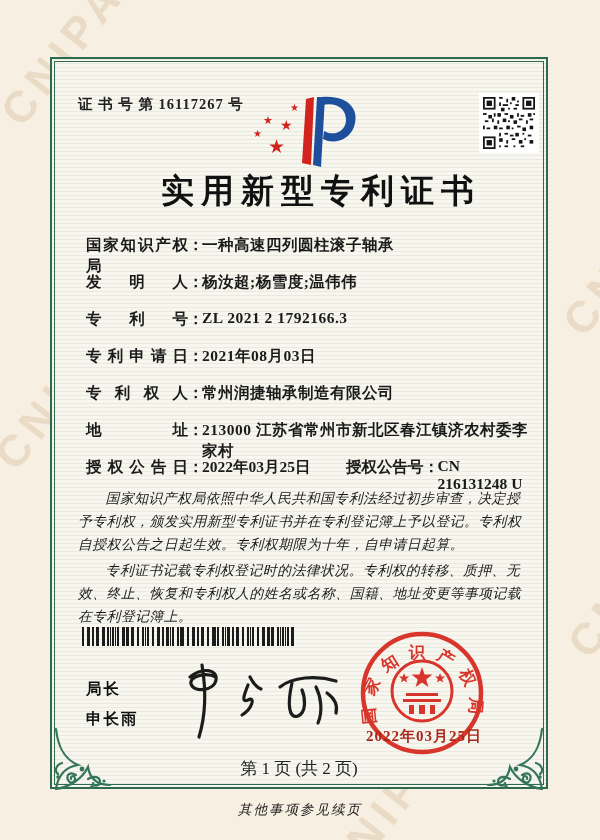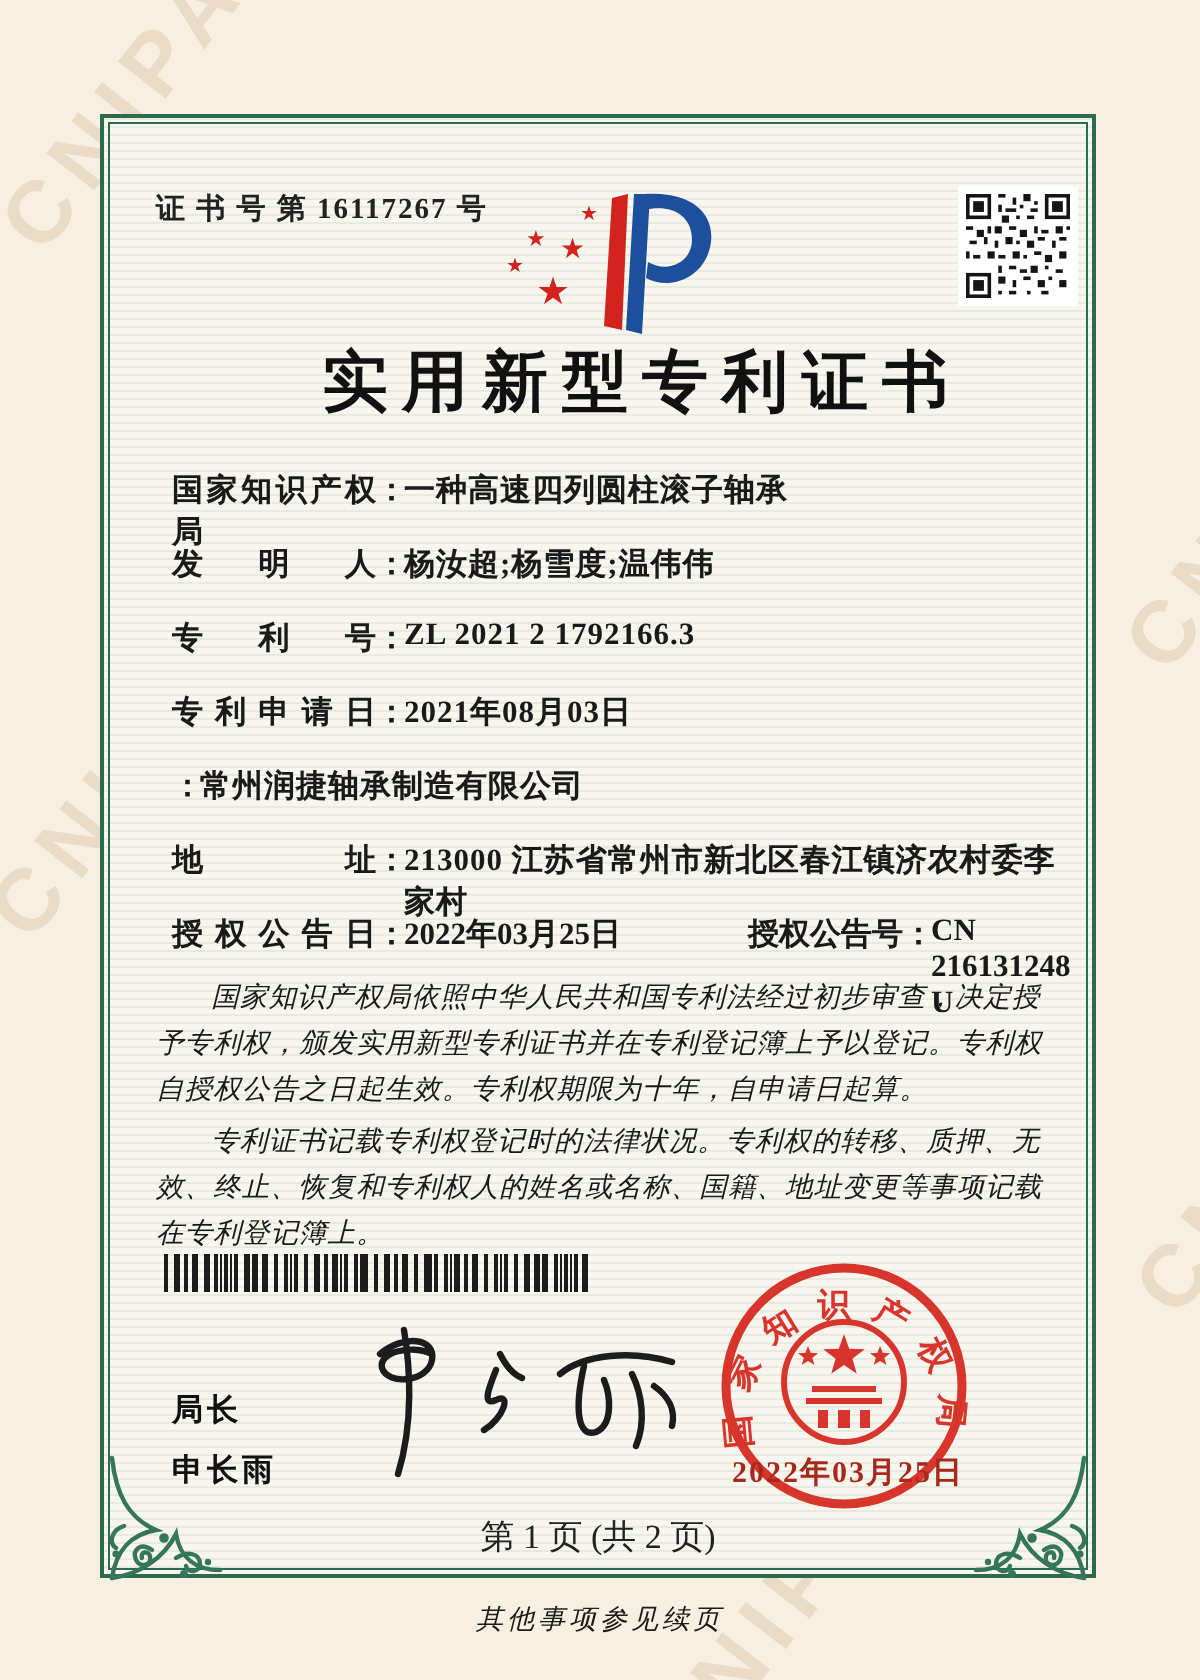--- a/index.html
+++ b/index.html
@@ -33,37 +33,37 @@
   .qr { position:absolute; left:427px; top:34px; width:60px; height:60px; background:#fff; padding:4px; }
   .title {
     position:absolute; left:0; top:110px; width:100%; text-align:center;
     font-size:33px; font-weight:bold; letter-spacing:7px; color:#111;padding-left:44px;
   }
   .fields { position:absolute; left:34px; top:176px; width:446px; font-size:15.5px; color:#1a1a1a; }
   .f-row { height:37px; display:flex; align-items:flex-start; font-weight:600; }
   .f-label { display:inline-block; width:102px; text-align:justify; text-align-last:justify; }
   .f-colon { display:inline-block; width:14px; }
   .f-value { flex:1; letter-spacing:0.5px; }
-  .f-row2 { display:flex; font-weight:600;gap:28px; }
+  .f-row2 { display:flex; font-weight:600; }
   .f-grp { display:flex; }
   .f-label-plain { white-space:nowrap; }
   .paras {
     position:absolute; left:26px; top:428px; width:448px;
     font-size:13.8px; line-height:1.68; color:#1a1a1a; font-style:italic;
   }
   .paras p { text-indent:2em; margin-bottom:2px; letter-spacing:0.5px; }
   .barcode {
     position:absolute; left:30px; top:568px; width:212px; height:19px;
     background:
       repeating-linear-gradient(90deg,#1b1b1b 0 2px,rgba(0,0,0,0) 2px 5px),
       repeating-linear-gradient(90deg,#1b1b1b 0 1px,rgba(0,0,0,0) 1px 7px),
       repeating-linear-gradient(90deg,#1b1b1b 0 1px,rgba(0,0,0,0) 1px 11px);
   }
   .sig-block {
-    position:absolute; left:34px; top:636px; font-size:15.5px; font-weight:600;
+    position:absolute; left:34px; top:620px; font-size:15.5px; font-weight:600;
     color:#111; font-family:"Liberation Sans","DejaVu Sans",sans-serif;
   }
   .sig-block div { margin-bottom:9px; letter-spacing:2px; }
   .sig-script { position:absolute; left:112px; top:596px; }
   .seal { position:absolute; left:306px; top:570px; width:128px; height:128px; opacity:0.93; }
   .seal-date {
     position:absolute; left:296px; top:668px; width:152px; text-align:center;
     font-size:15px; color:#a8281c; font-weight:600; letter-spacing:1px; z-index:3;
   }
   .page-num {
@@ -229,20 +229,21 @@
         <span class="f-label">专利号</span>
           <span class="f-colon">：</span>
           <span class="f-value">ZL 2021 2 1792166.3</span>
       </div>
       <div class="f-row">
         <span class="f-label">专利申请日</span>
           <span class="f-colon">：</span>
           <span class="f-value">2021年08月03日</span>
       </div>
       <div class="f-row">
+        <span class="f-label">专利权人</span>
           <span class="f-colon">：</span>
           <span class="f-value">常州润捷轴承制造有限公司</span>
       </div>
       <div class="f-row">
         <span class="f-label">地址</span>
           <span class="f-colon"></span>
           <span class="f-colon" style="margin-left:-14px;">：</span>
           <span class="f-value">213000 江苏省常州市新北区春江镇济农村委李家村</span>
       </div>
       <div class="f-row2">

